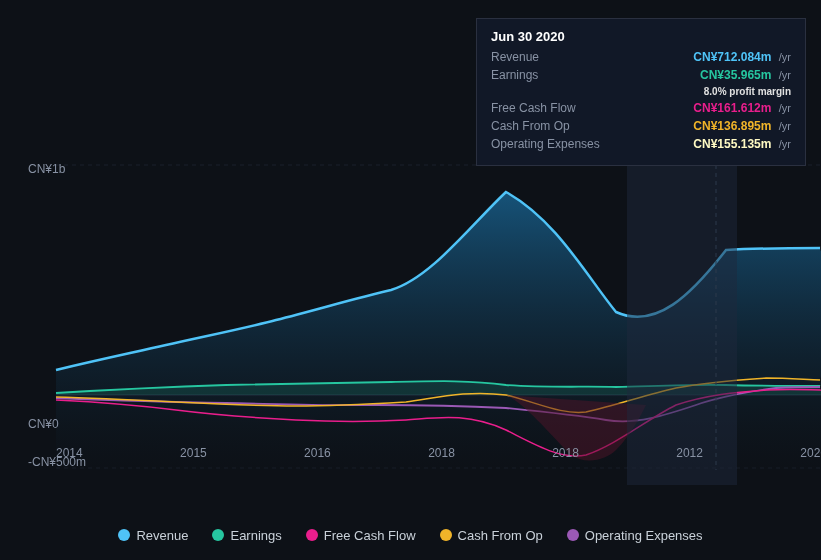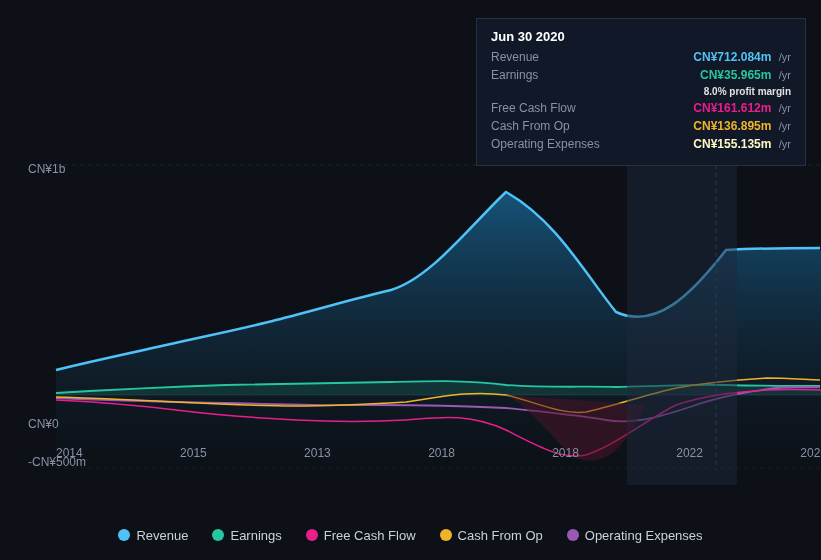--- a/index.html
+++ b/index.html
@@ -208,24 +208,24 @@
 
     <circle cx="810" cy="387" r="5" fill="#9b59b6" stroke="#0d1117" stroke-width="2"></circle>
 
     <circle cx="810" cy="380" r="5" fill="#f0b429" stroke="#0d1117" stroke-width="2"></circle>
   </svg>
 
   
   <div class="x-labels">
     <span class="x-label">2014</span>
     <span class="x-label">2015</span>
-    <span class="x-label">2013</span>
+    <span class="x-label">2016</span>
     <span class="x-label">2018</span>
     <span class="x-label">2018</span>
-    <span class="x-label">2022</span>
+    <span class="x-label">2012</span>
     <span class="x-label">2026</span>
   </div>
 </div>
 
 <div class="legend">
   <div class="legend-item">
     <div class="legend-dot" style="background:#4fc3f7;"></div>
     <span class="legend-text">Revenue</span>
   </div>
   <div class="legend-item">

